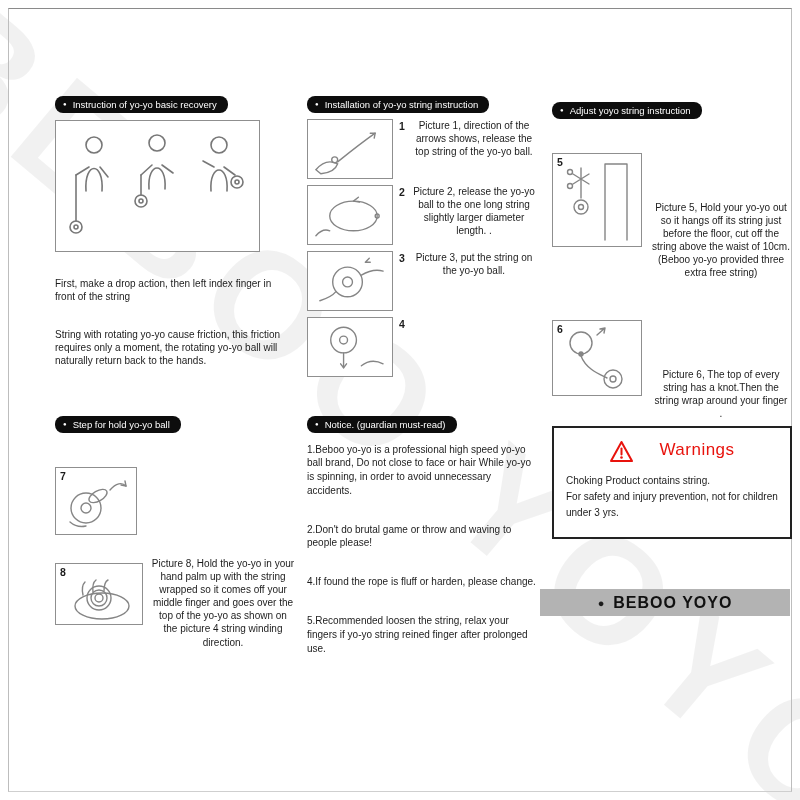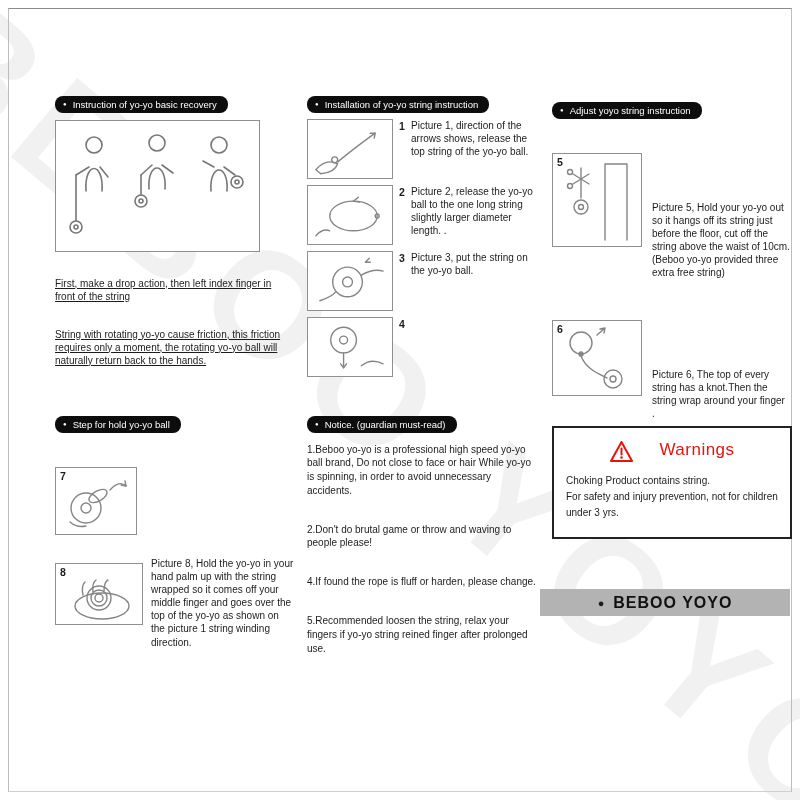--- a/index.html
+++ b/index.html
@@ -23,21 +23,21 @@
   }
   .panel { position:absolute; }
   .pill {
     display:inline-flex; align-items:center; gap:6px;
     background:#0d0d0d; color:#ffffff; border-radius:8px;
     padding:3px 11px 3px 8px; font-size:9.5px; white-space:nowrap;
   }
   .pill .dot { font-size:6px; line-height:1; }
   .figbox { border:1px solid #8f8f8f; background:#fff; position:relative; }
   .para { font-size:10px; line-height:1.3; margin-top:25px; }
-  .cap  { font-size:10px; line-height:1.32; }
+  .cap  { font-size:10px; line-height:1.32;text-align:center; }
   .num  { font-weight:700; font-size:10.5px; }
   
   .inst-row { display:flex; align-items:flex-start; margin-top:6px; }
   .inst-img { width:84px; height:58px; flex:none; }
   .inst-num { width:18px; text-align:center; padding-top:1px; flex:none; }
   .inst-cap { flex:1; }
   
   .adj-row { display:flex; align-items:flex-start; }
   .adj-img { width:88px; flex:none; }
   .num-in { position:absolute; top:2px; left:4px; }
@@ -64,21 +64,21 @@
   svg.line-art { display:block; width:100%; height:100%; }
 </style>
 </head>
 <body>
 
 <div id="canvas">
 
   <div class="watermark">BEBOO YOYO</div>
   <div class="frame"></div>
 
-  <div class="panel" style="left:55px; top:92px; width:235px;text-decoration:underline;">
+  <div class="panel" style="left:55px; top:92px; width:235px;">
     <div class="pill">
       <span class="dot">●</span>
       <span>Instruction of yo-yo basic recovery</span>
     </div>
     <div class="figbox" style="margin-top:7px; width:203px; height:130px;">
       <svg class="line-art" viewBox="0 0 203 130">
         <g fill="none" stroke="#777" stroke-width="1.6" stroke-linecap="round">
           <circle cx="38" cy="24" r="8"></circle>
           <path d="M30 70 C28 40 48 40 46 70"></path>
           <path d="M33 46 L20 54"></path>
@@ -248,21 +248,21 @@
             <g fill="none" stroke="#858585" stroke-width="1.4" stroke-linecap="round">
               <ellipse cx="46" cy="42" rx="27" ry="13"></ellipse>
               <path d="M27 31 Q25 22 29 18 M37 28 Q36 19 40 16 M48 27 Q48 18 52 16"></path>
               <circle cx="43" cy="34" r="12"></circle>
                 <circle cx="43" cy="34" r="8"></circle>
                 <circle cx="43" cy="34" r="4"></circle>
             </g>
           </svg>
         </div>
       </div>
-      <div class="hold-cap cap">Picture 8, Hold the yo-yo in your hand palm up with the string wrapped so it comes off your middle finger and goes over the top of the yo-yo as shown on the picture 1 string winding direction.</div>
+      <div class="hold-cap cap">Picture 8, Hold the yo-yo in your hand palm up with the string wrapped so it comes off your middle finger and goes over the top of the yo-yo as shown on the picture 4 string winding direction.</div>
     </div>
   </div>
 
   <div class="panel" style="left:307px; top:412px; width:230px;">
     <div class="pill">
       <span class="dot">●</span>
       <span>Notice. (guardian must-read)</span>
     </div>
     <div class="notice-item" style="margin-top:10px;">1.Beboo yo-yo is a professional high speed yo-yo ball brand, Do not close to face or hair While yo-yo is spinning, in order to avoid unnecessary accidents.</div>
     <div class="notice-item">2.Don't do brutal game or throw and waving to people please!</div>

